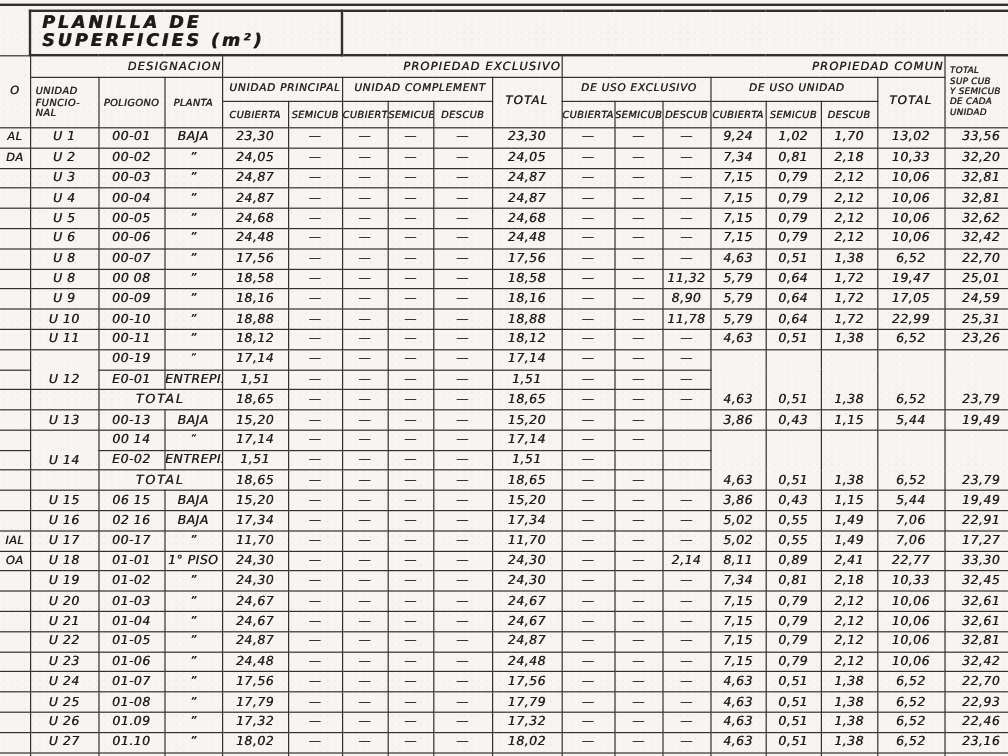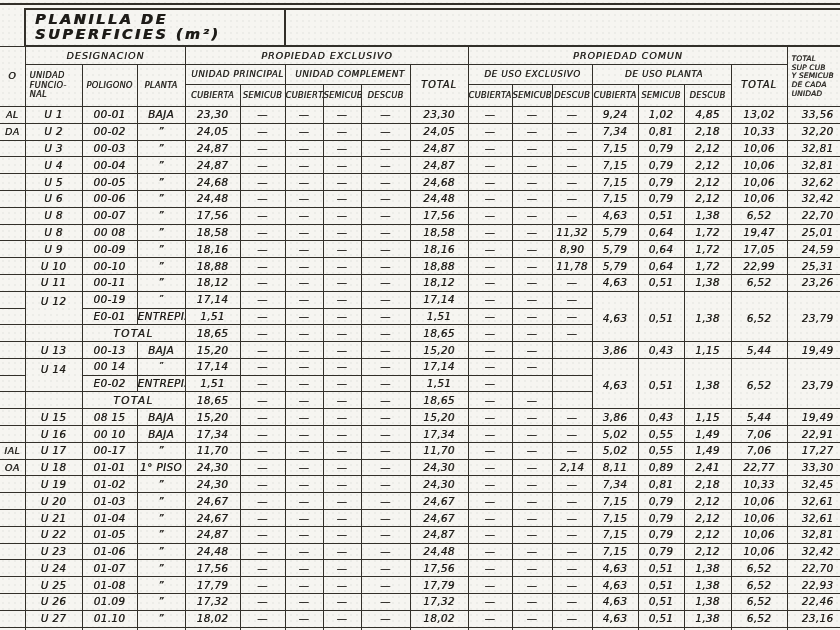--- a/index.html
+++ b/index.html
@@ -31,30 +31,30 @@
   .frag{border-left:none;font-size:9.5px}
   .r-title td.frag{border-top:none;border-bottom:none}
   .r-title th{border-width:2px}
   .title-cell{
     text-align:left;padding:2px 0 3px 9px;
     font-size:14.5px;font-weight:bold;letter-spacing:2.5px;
     text-shadow:0.6px 0 0 rgba(29,27,23,0.9);
     margin-left:29px;
   }
   .title-rest{border-left:none}
-  .grp{text-align:center;padding-left:1px;font-size:9.5px;letter-spacing:1px}
+  .grp{text-align:right;padding-left:1px;font-size:9.5px;letter-spacing:1px}
   .sub{text-align:center;padding-left:5px;font-size:8.8px;letter-spacing:0.6px}
   .colh{font-size:8.2px;letter-spacing:0.3px}
   .tot-h{font-size:9.8px;letter-spacing:1px}
   .uf-h{text-align:left;padding-left:4px;font-size:8.2px;line-height:1.15}
   .lastcol-h{text-align:left;padding-left:4px;font-size:7.4px;line-height:1.18;letter-spacing:0.2px}
   tbody tr{height:16.8px}
   tbody td{font-size:10.4px}
   tr.partial{height:30px}
-  .vb{vertical-align:bottom;padding-bottom:17px}
+  .vb{vertical-align:bottom;padding-bottom:2px}
   .totlbl{letter-spacing:1.5px;font-size:10.5px}
   .ditto{font-size:9px}
 </style>
 </head>
 <body>
 
 <div class="sheet-top-line"></div>
 
 <table>
   <colgroup>
@@ -97,21 +97,21 @@
     <tr style="height:20px">
       <th rowspan="2" class="uf-h pre">UNIDAD
 FUNCIO-
 NAL</th>
       <th rowspan="2" class="colh">POLIGONO</th>
       <th rowspan="2" class="colh">PLANTA</th>
       <th colspan="2" class="sub">UNIDAD PRINCIPAL</th>
       <th colspan="3" class="sub">UNIDAD COMPLEMENT</th>
       <th rowspan="2" class="tot-h">TOTAL</th>
       <th colspan="3" class="sub">DE USO EXCLUSIVO</th>
-      <th colspan="3" class="sub">DE USO PLANTA</th>
+      <th colspan="3" class="sub">DE USO UNIDAD</th>
       <th rowspan="2" class="tot-h">TOTAL</th>
     </tr>
     <tr style="height:22px">
       <th class="colh">CUBIERTA</th>
       <th class="colh">SEMICUB</th>
       <th class="colh">CUBIERTA</th>
       <th class="colh">SEMICUB</th>
       <th class="colh">DESCUB</th>
       <th class="colh">CUBIERTA</th>
       <th class="colh">SEMICUB</th>
@@ -131,21 +131,21 @@
         <td>—</td>
         <td>—</td>
         <td>—</td>
         <td>—</td>
         <td>23,30</td>
         <td>—</td>
         <td>—</td>
         <td>—</td>
         <td>9,24</td>
         <td>1,02</td>
-        <td>4,85</td>
+        <td>1,70</td>
         <td>13,02</td>
         <td>33,56</td>
       </tr>
       <tr>
         <td class="frag">DA</td>
         <td>U 2</td>
         <td>00-02</td>
         <td>”</td>
         <td>24,05</td>
         <td>—</td>
@@ -454,41 +454,41 @@
         <td>—</td>
         <td>—</td>
         <td>18,65</td>
         <td>—</td>
         <td>—</td>
         <td></td>
       </tr>
       <tr>
         <td class="frag"></td>
         <td>U 15</td>
-        <td>08 15</td>
+        <td>06 15</td>
         <td>BAJA</td>
         <td>15,20</td>
         <td>—</td>
         <td>—</td>
         <td>—</td>
         <td>—</td>
         <td>15,20</td>
         <td>—</td>
         <td>—</td>
         <td>—</td>
         <td>3,86</td>
         <td>0,43</td>
         <td>1,15</td>
         <td>5,44</td>
         <td>19,49</td>
       </tr>
       <tr>
         <td class="frag"></td>
         <td>U 16</td>
-        <td>00 10</td>
+        <td>02 16</td>
         <td>BAJA</td>
         <td>17,34</td>
         <td>—</td>
         <td>—</td>
         <td>—</td>
         <td>—</td>
         <td>17,34</td>
         <td>—</td>
         <td>—</td>
         <td>—</td>

